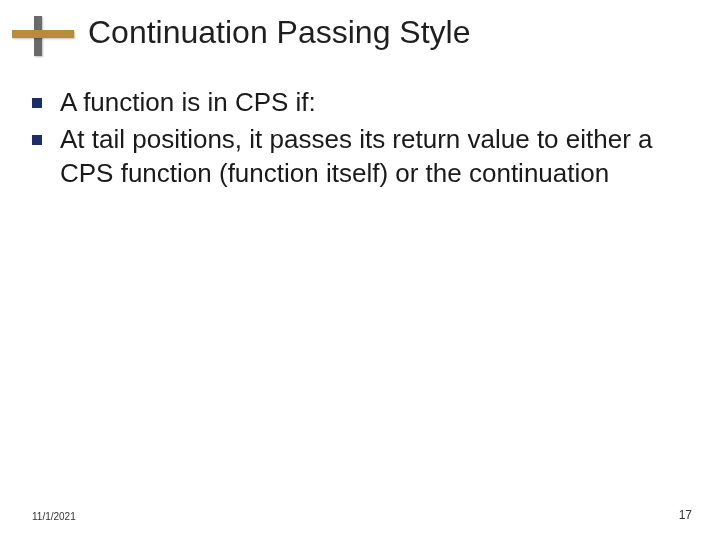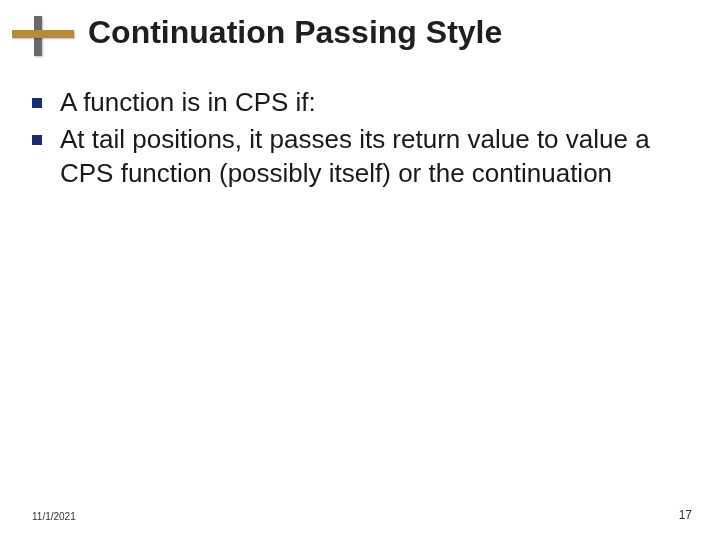--- a/index.html
+++ b/index.html
@@ -40,21 +40,21 @@
     height: 40px;
     background: #6a6a6a;
     box-shadow: 1px 1px 2px rgba(0,0,0,0.25);
   }
   .title {
     position: absolute;
     left: 88px;
     top: 6px;
     font-size: 32px;
     color: #1f1f1f;
-    font-weight: 700;
+    font-weight: 400;
     white-space: nowrap;
   }
   .body {
     position: absolute;
     left: 32px;
     top: 86px;
     width: 660px;
   }
   .item {
     display: flex;
@@ -101,18 +101,18 @@
   <div class="title">Continuation Passing Style</div>
 </div>
 
 <div class="body">
   <div class="item">
     <div class="bullet"></div>
     <div class="text">A function is in CPS if:</div>
   </div>
   <div class="item">
     <div class="bullet"></div>
-    <div class="text">At tail positions, it passes its return value to value a CPS function (possibly itself) or the continuation</div>
+    <div class="text">At tail positions, it passes its return value to either a CPS function (function itself) or the continuation</div>
   </div>
 </div>
 
 <div class="footer-date">11/1/2021</div>
 <div class="footer-page">17</div>
 
 </body></html>

